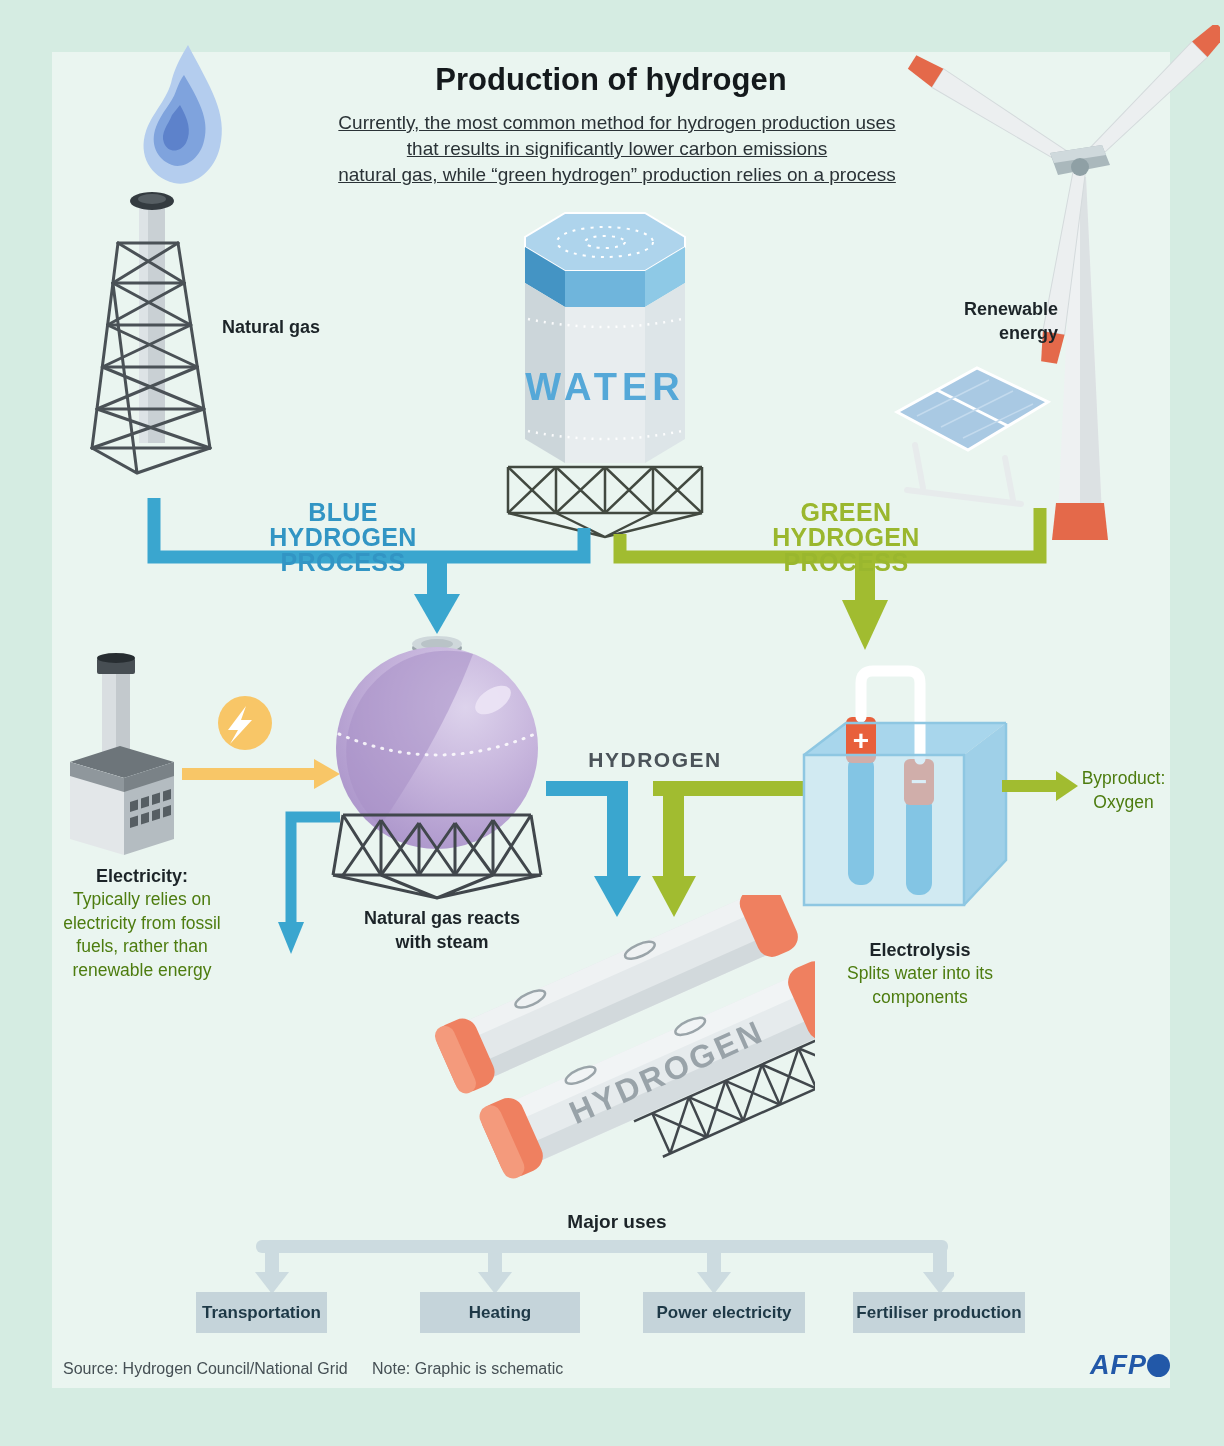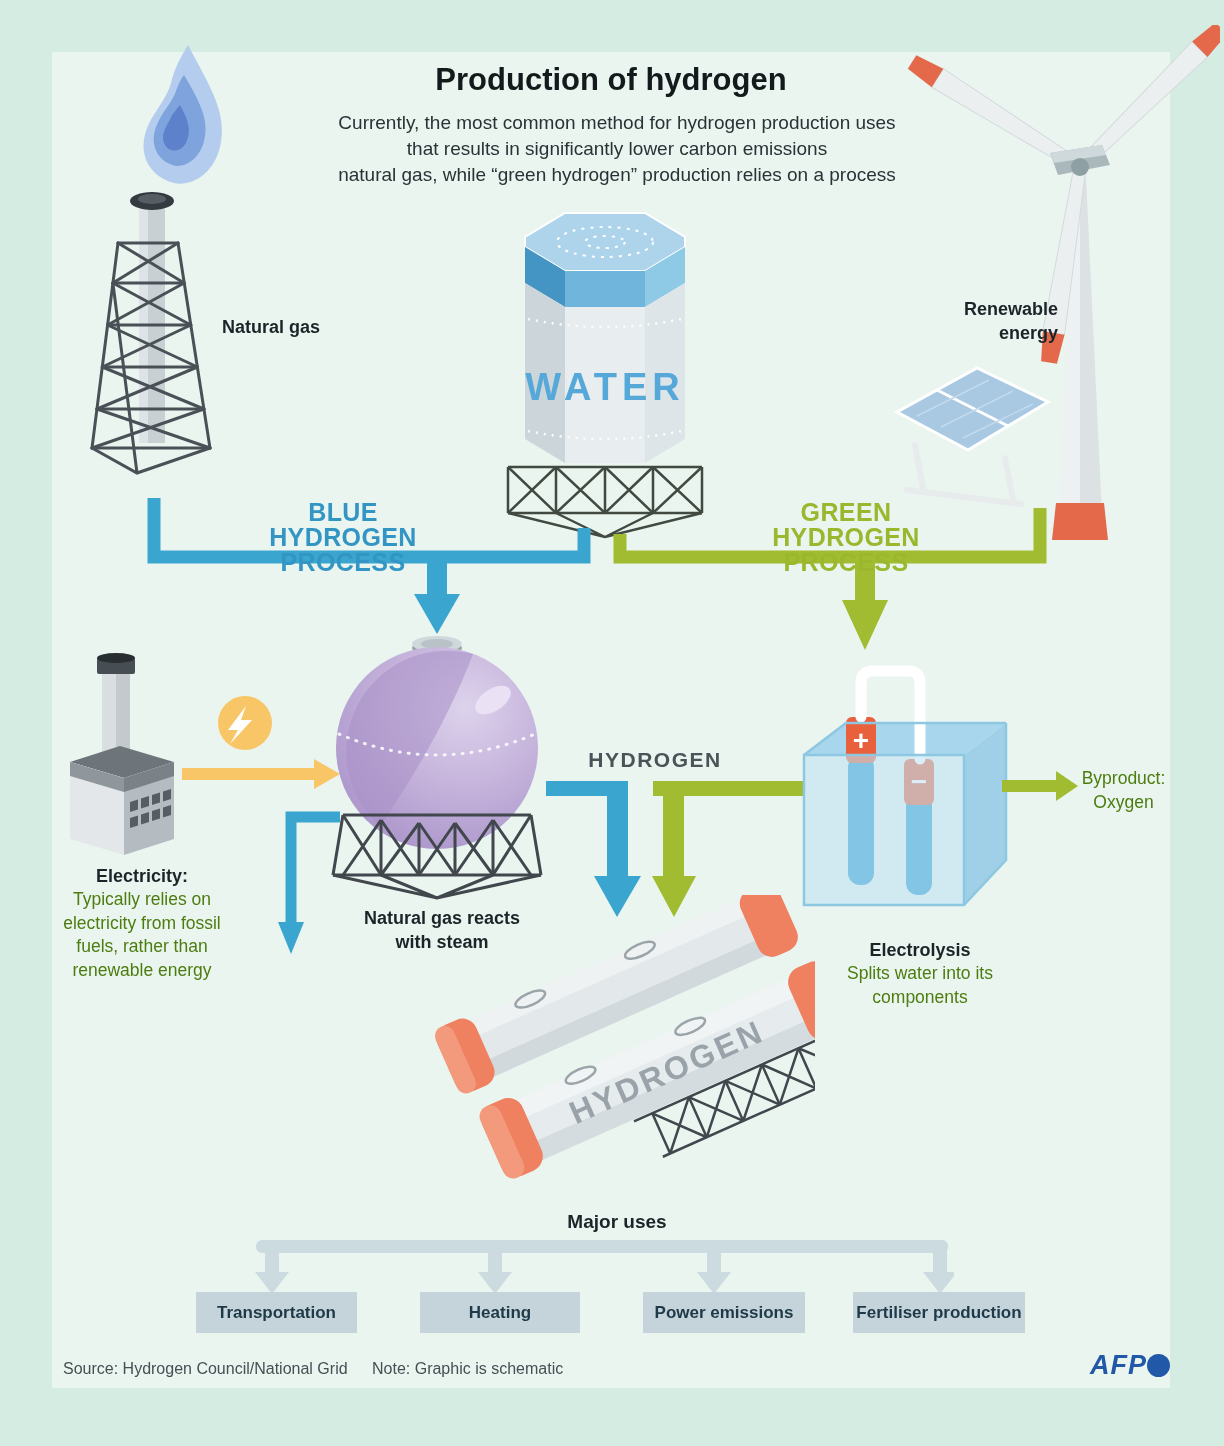--- a/index.html
+++ b/index.html
@@ -1,21 +1,21 @@
 <!DOCTYPE html>
 <html><head>
 <meta charset="utf-8">
 <style>
   html,body{margin:0;padding:0;background:#d5ece2;}
   .canvas{position:relative;width:1224px;height:1446px;background:#d5ece2;
     font-family:"Liberation Sans",sans-serif;overflow:hidden;padding-left:28px;}
   .panel{position:absolute;left:52px;top:52px;width:1118px;height:1336px;background:#eaf5f0;}
   .abs{position:absolute;}
   .title{left:52px;top:62px;width:1118px;text-align:center;font-size:31px;font-weight:bold;color:#14191c;}
-  .subtitle{left:192px;top:110px;width:850px;text-align:center;font-size:19px;color:#2a3236;line-height:26px;}
+  .subtitle{left:192px;top:110px;width:850px;text-align:center;font-size:19px;color:#2a3236;line-height:26px;text-decoration:underline;}
   .lbl{font-weight:bold;color:#1c2428;font-size:18px;line-height:24px;}
   .proc{font-size:25px;font-weight:bold;letter-spacing:.4px;line-height:25px;text-align:center;}
   .blue-t{color:#3295c4;} .green-t{color:#9ab72e;}
   .body-txt{font-size:17.5px;color:#4d7c0f;line-height:23.5px;text-align:center;}
   .hydro-lbl{font-size:21px;font-weight:bold;letter-spacing:1.5px;color:#4b5359;text-align:center;}
   .use-box{position:absolute;top:1292px;height:41px;background:#c5d4da;color:#1e3947;
     font-weight:bold;font-size:17px;display:flex;align-items:center;justify-content:center;}
   .footer-txt{font-size:16px;color:#454f54;}
   .afp{left:1090px;top:1350px;display:flex;align-items:center;gap:0;color:#2258a8;
     font-weight:bold;font-style:italic;font-size:27px;letter-spacing:1px;}
@@ -259,23 +259,23 @@
       <rect x="11" y="8" width="14" height="26"></rect>
         <polygon points="1,32 35,32 18,54"></polygon>
       <rect x="234" y="8" width="14" height="26"></rect>
         <polygon points="224,32 258,32 241,54"></polygon>
       <rect x="453" y="8" width="14" height="26"></rect>
         <polygon points="443,32 477,32 460,54"></polygon>
       <rect x="679" y="8" width="14" height="26"></rect>
         <polygon points="669,32 703,32 686,54"></polygon>
     </g>
   </svg>
-  <div class="use-box" style="left:196px;width:161px;">Transportation</div>
+  <div class="use-box" style="left:196px;width:131px;">Transportation</div>
   <div class="use-box" style="left:420px;width:160px;">Heating</div>
-  <div class="use-box" style="left:643px;width:162px;">Power emissions</div>
+  <div class="use-box" style="left:643px;width:162px;">Power electricity</div>
   <div class="use-box" style="left:853px;width:172px;">Fertiliser production</div>
 
   <div class="abs footer-txt" style="left:63px;top:1360px;">Source: Hydrogen Council/National Grid</div>
   <div class="abs footer-txt" style="left:372px;top:1360px;">Note: Graphic is schematic</div>
   <div class="abs afp">
     <span>AFP</span>
     <span class="afp-dot"></span>
   </div>
 </div>
 

